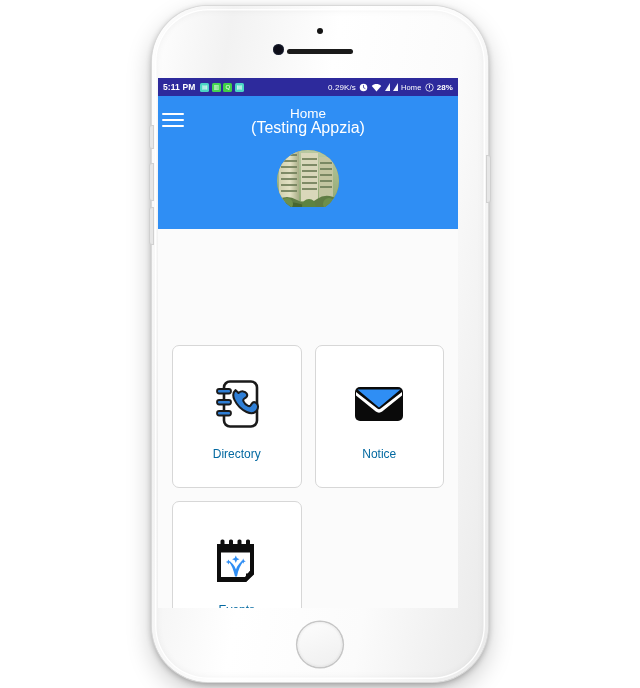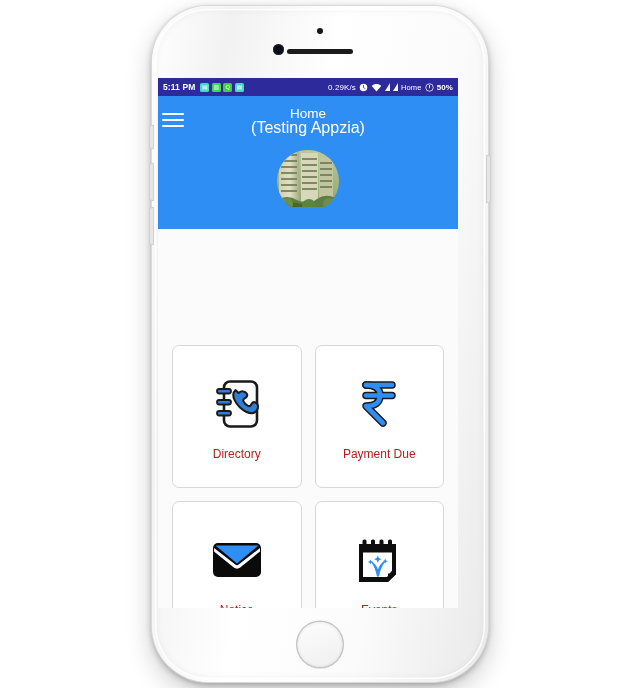--- a/index.html
+++ b/index.html
@@ -157,21 +157,21 @@
     background: #ffffff;
     border: 1px solid #d7d7d7;
     border-radius: 7px;
     height: 143px;
     display: flex; flex-direction: column;
     align-items: center; justify-content: center;
     cursor: pointer;
   }
   .tile-icon { height: 62px; display:flex; align-items:center; justify-content:center; margin-bottom: 12px; }
   .tile-icon svg { display:block; }
-  .tile-label { font-size: 12px; color: #b91c1c; }
+  .tile-label { font-size: 12px; color: #0369a1; }
 
   
   #blue-band {
     position: absolute;
     left: 0; right: 0; top: 0; height: 22px;
     background: #2f8ef4;
   }
 </style>
 </head>
 <body>
@@ -222,21 +222,21 @@
 
         <span id="volte-txt">Home</span>
 
         <span class="sb-ico">
           <svg width="9" height="9" viewBox="0 0 24 24">
               <circle cx="12" cy="12" r="10" fill="none" stroke="#fff" stroke-width="2"></circle>
               <path d="M12 6v7" stroke="#fff" stroke-width="2.4" stroke-linecap="round"></path>
             </svg>
         </span>
 
-        <span id="battery-pct">50%</span>
+        <span id="battery-pct">28%</span>
       </span>
     </div>
 
     <div id="app-bar">
       <div id="hamburger-btn">
         <span></span>
           <span></span>
           <span></span>
       </div>
       <div id="app-bar-titles">
@@ -308,37 +308,20 @@
                 <rect x="3" y="10" width="14" height="4.5" rx="2.2"></rect>
                 <rect x="3" y="21" width="14" height="4.5" rx="2.2"></rect>
                 <rect x="3" y="32" width="14" height="4.5" rx="2.2"></rect>
               </g>
               <path d="M24.5 14c3-2.5 6.6-2 8.2.6.9 1.5.4 3.1-.9 4l-1.7 1.2c-.8.6-1 1.6-.6 2.5.9 2 2.6 3.7 4.6 4.6.9.4 1.9.2 2.5-.6l1.2-1.7c.9-1.3 2.5-1.8 4-.9 2.6 1.6 3.1 5.2.6 8.2-2.2 2.6-6 2.9-9.8 1.1-5.3-2.5-9.6-6.8-12.1-12.1-1.8-3.8-1.5-7.6 1.1-9.8z" fill="#2f7fd6" stroke="#1a1a1a" stroke-width="2" stroke-linejoin="round"></path>
             </svg>
           </div>
           <div class="tile-label">Directory</div>
         </div>
 
-        <div class="tile">
-          <div class="tile-icon">
-            <svg width="44" height="52" viewBox="0 0 44 52">
-              <g fill="none" stroke="#1a1a1a" stroke-width="7.5" stroke-linecap="round" stroke-linejoin="round">
-                <path d="M9 7h26"></path>
-                <path d="M9 17.5h26"></path>
-                <path d="M9 7c9 0 14 3.5 14 10.5S18 28 9 28l17 17"></path>
-              </g>
-              <g fill="none" stroke="#2f8ef4" stroke-width="4.6" stroke-linecap="round" stroke-linejoin="round">
-                <path d="M9 7h26"></path>
-                <path d="M9 17.5h26"></path>
-                <path d="M9 7c9 0 14 3.5 14 10.5S18 28 9 28l17 17"></path>
-              </g>
-            </svg>
-          </div>
-          <div class="tile-label">Payment Due</div>
-        </div>
 
         <div class="tile">
           <div class="tile-icon">
             <svg width="52" height="42" viewBox="0 0 52 42">
               <rect x="2" y="4" width="48" height="34" rx="5" fill="#0a0a0a"></rect>
               <path d="M4.5 6.5h43L26 24.5z" fill="#2f8ef4"></path>
               <path d="M3 9l21.3 16.6c1 .8 2.4.8 3.4 0L49 9v3.4L29.2 28.6c-1.9 1.5-4.5 1.5-6.4 0L3 12.4z" fill="#ffffff"></path>
             </svg>
           </div>
           <div class="tile-label">Notice</div>

